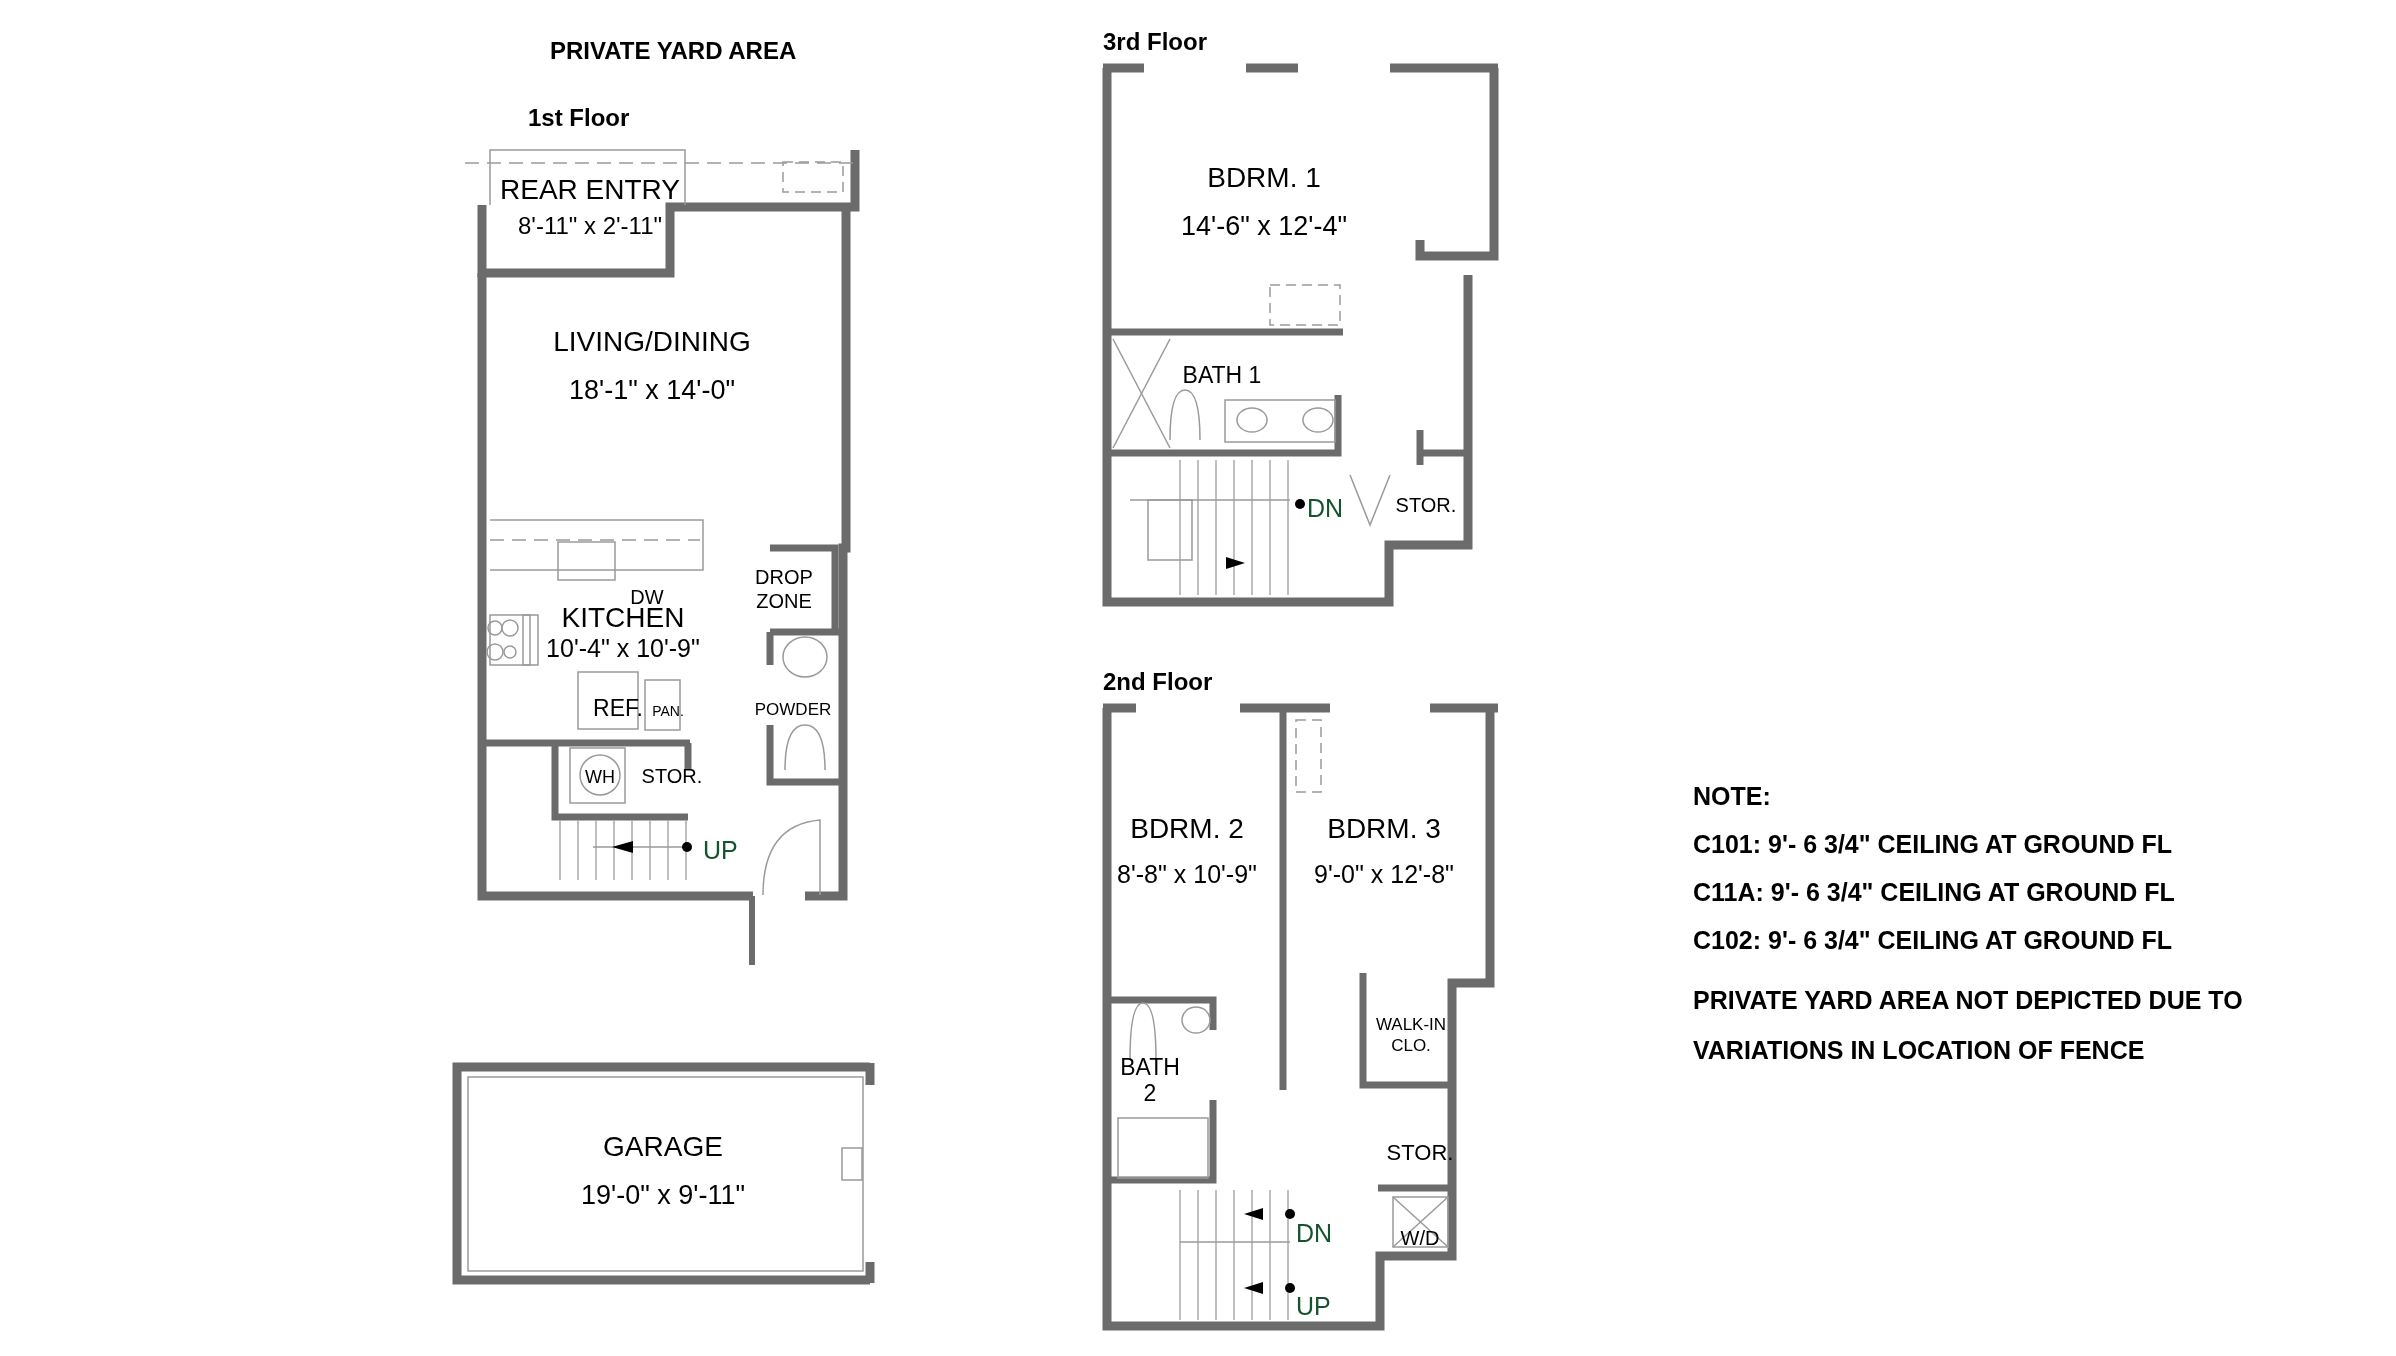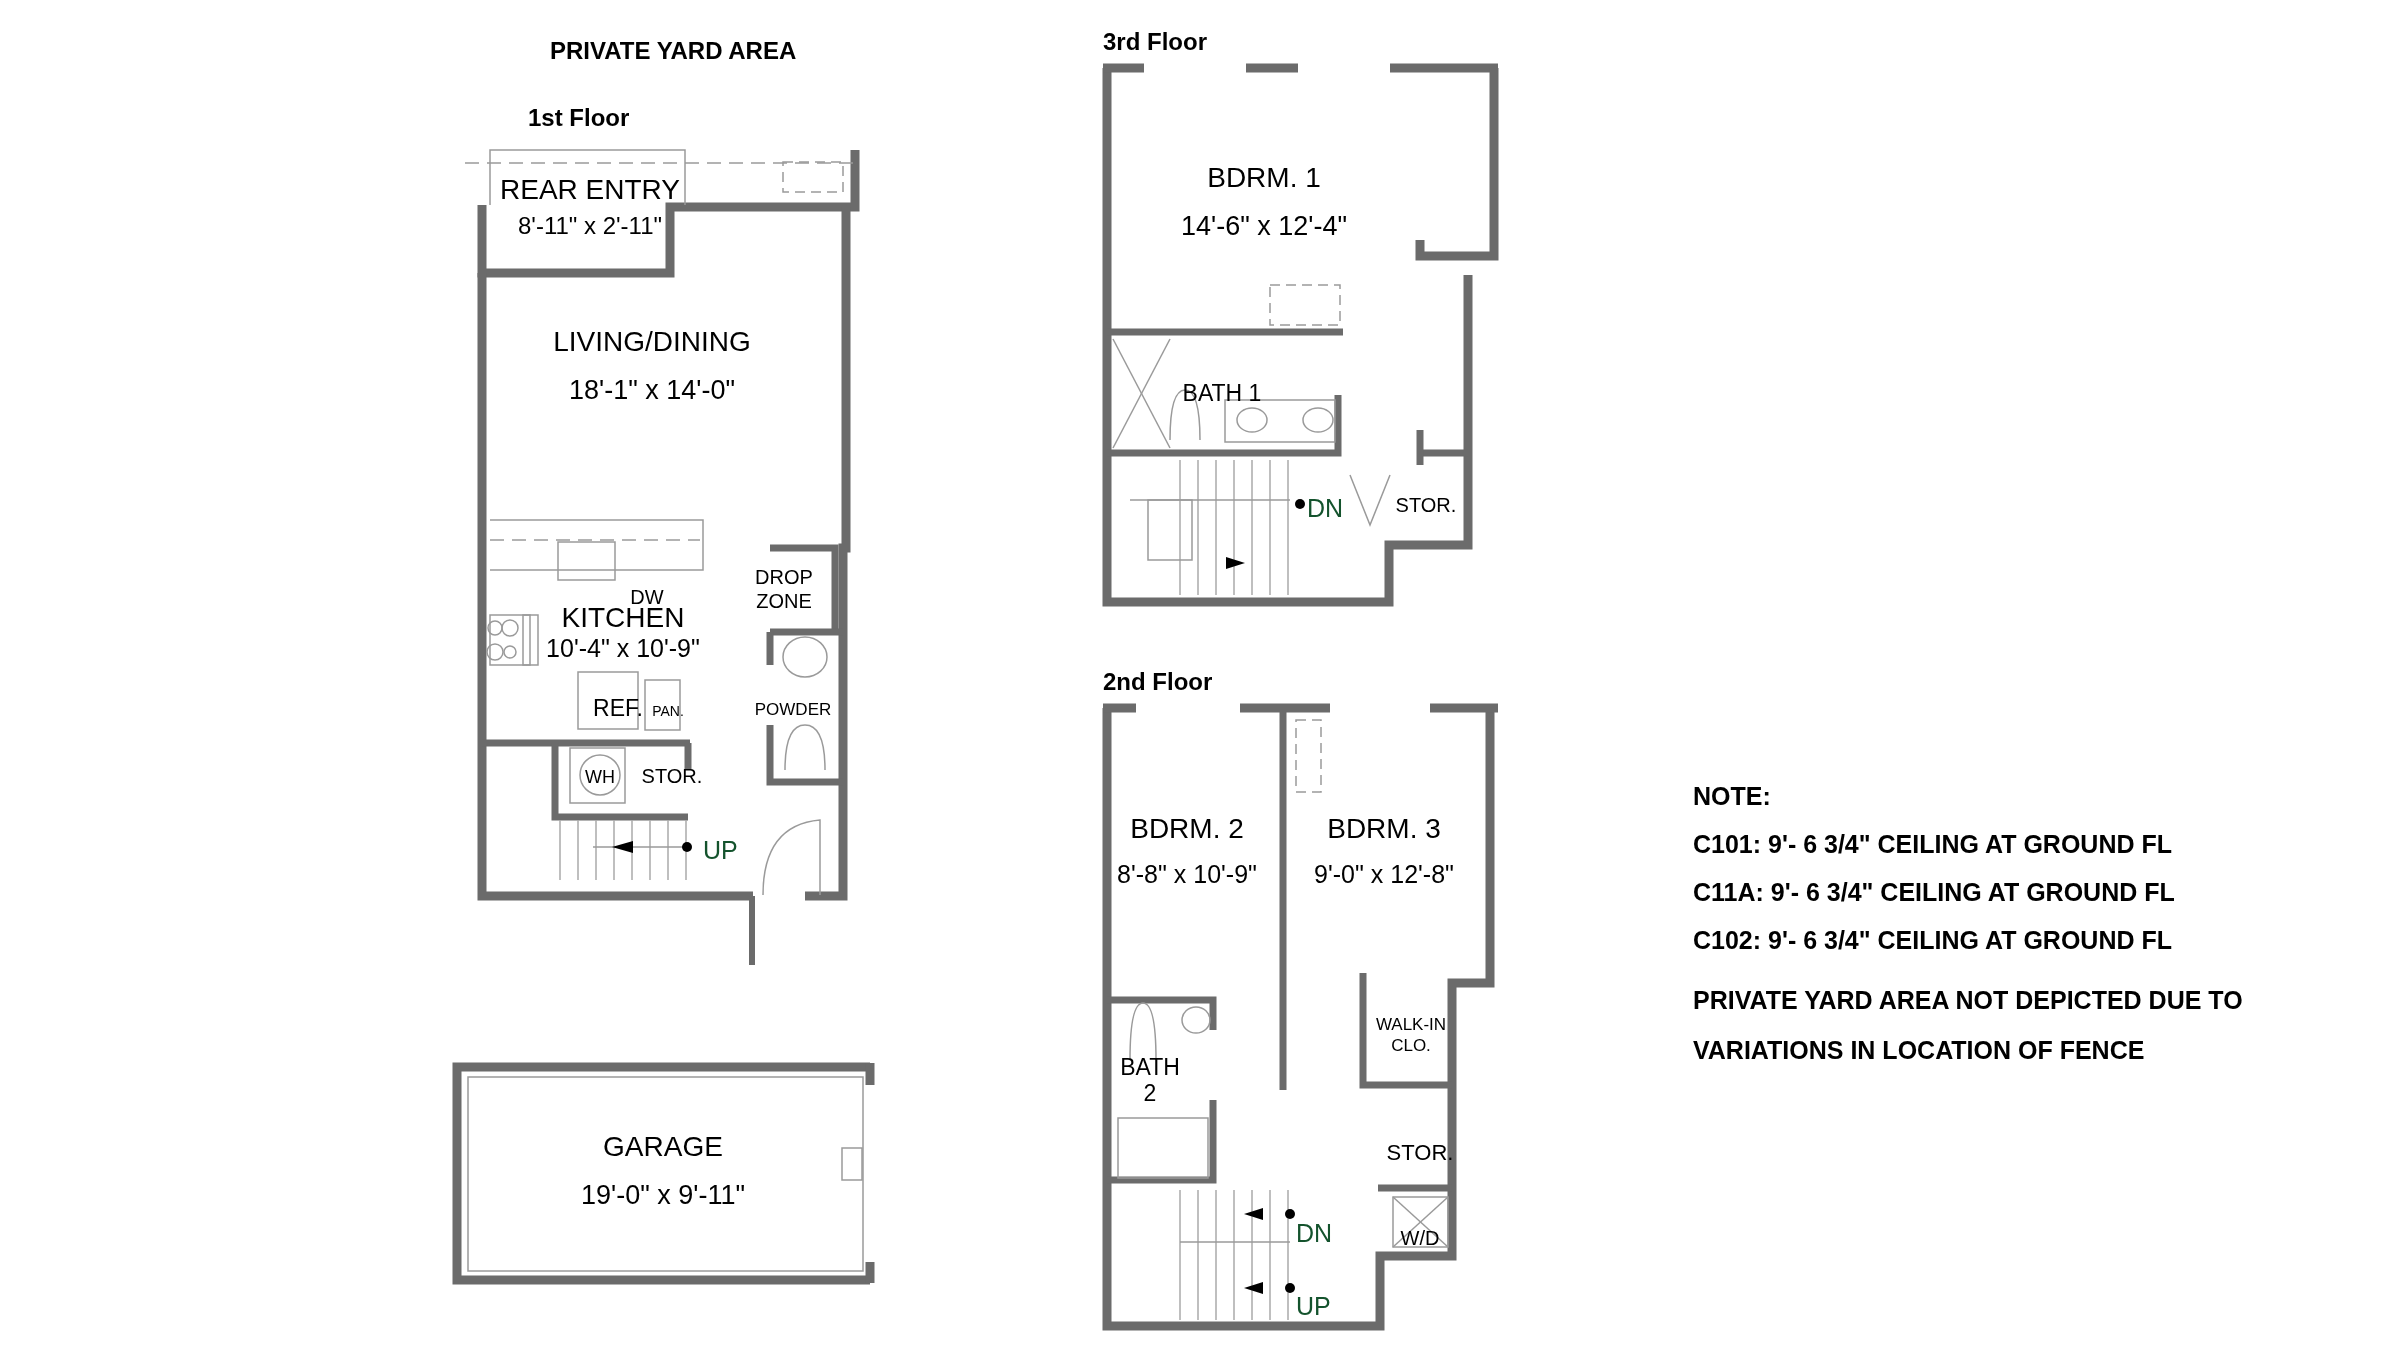--- a/index.html
+++ b/index.html
@@ -169,21 +169,21 @@
 <div class="lbl small" style="left:647px;top:586px;">DW</div>
 <div class="lbl small" style="left:600px;top:767px;font-size:18px;">WH</div>
 <div class="lbl small" style="left:672px;top:765px;">STOR.</div>
 <div class="lbl stair" style="left:703px;top:836px;">UP</div>
 
 <div class="lbl room" style="left:663px;top:1133px;">GARAGE</div>
 <div class="lbl dim" style="left:663px;top:1180px;">19'-0" x 9'-11"</div>
 
 <div class="lbl room" style="left:1264px;top:164px;">BDRM. 1</div>
 <div class="lbl dim" style="left:1264px;top:211px;">14'-6" x 12'-4"</div>
-<div class="lbl small" style="left:1222px;top:362px;font-size:23px;margin-top:18px;">BATH 1</div>
+<div class="lbl small" style="left:1222px;top:362px;font-size:23px;">BATH 1</div>
 <div class="lbl small" style="left:1426px;top:494px;">STOR.</div>
 <div class="lbl stair" style="left:1307px;top:494px;">DN</div>
 
 <div class="lbl room" style="left:1187px;top:815px;">BDRM. 2</div>
 <div class="lbl dim" style="left:1187px;top:860px;font-size:25px;">8'-8" x 10'-9"</div>
 <div class="lbl room" style="left:1384px;top:815px;">BDRM. 3</div>
 <div class="lbl dim" style="left:1384px;top:860px;font-size:25px;">9'-0" x 12'-8"</div>
 <div class="lbl small" style="left:1150px;top:1054px;font-size:23px;">BATH</div>
 <div class="lbl small" style="left:1150px;top:1080px;font-size:23px;">2</div>
 <div class="lbl tiny" style="left:1411px;top:1015px;">WALK-IN</div>

